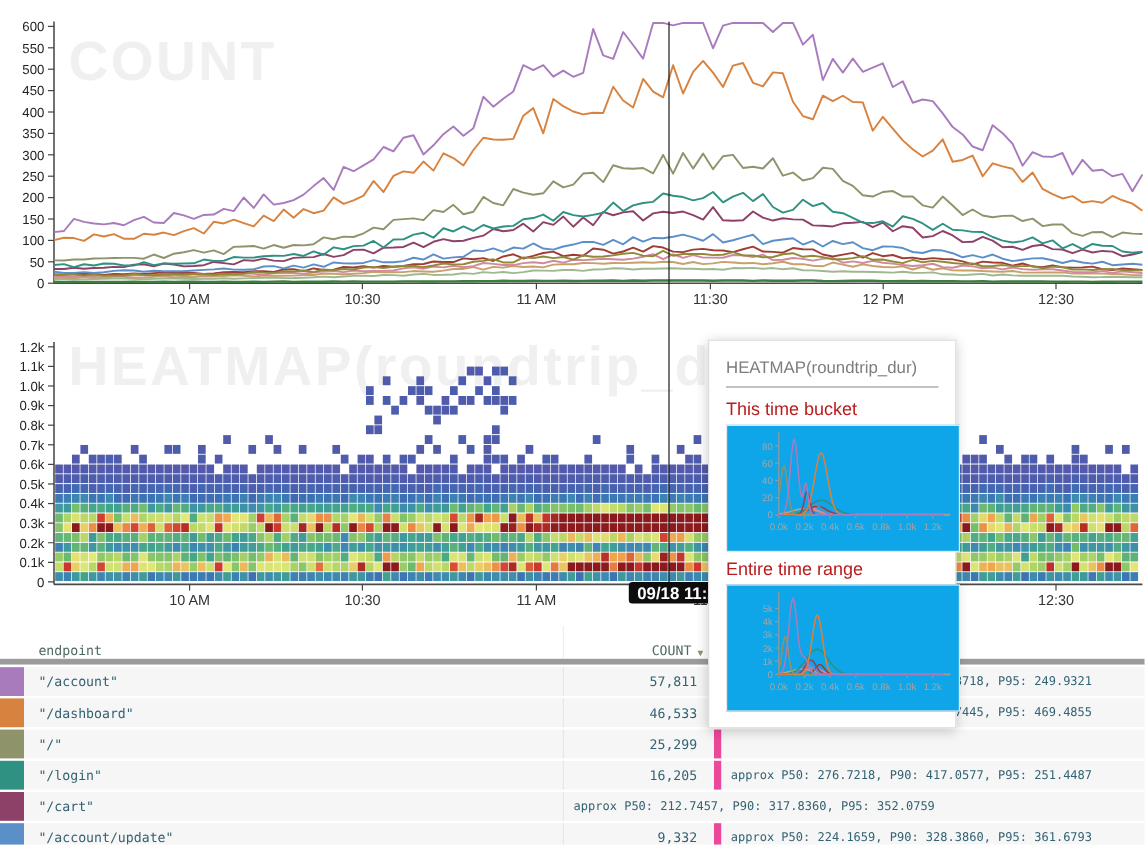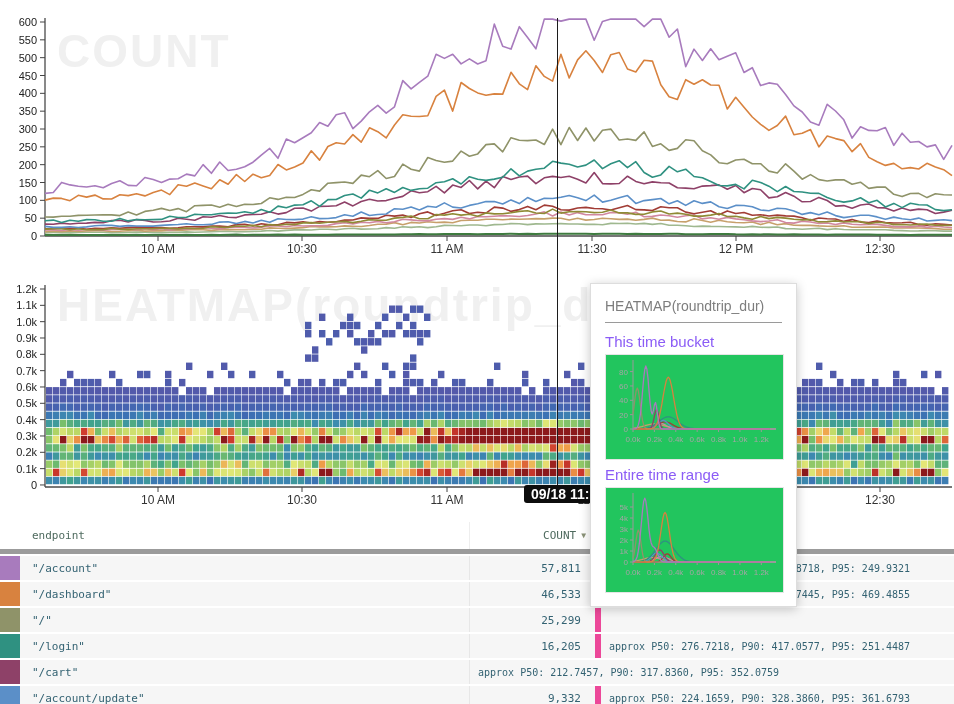--- a/index.html
+++ b/index.html
@@ -10,37 +10,37 @@
   #gfx{position:absolute;left:0;top:0;z-index:1;}
   #crosshair{position:absolute;width:1px;background:#1c1c1c;z-index:6;}
   #crosshair-label{position:absolute;z-index:7;background:#0d0d0d;color:#fff;
     font-size:14px;font-weight:bold;border-radius:3px;padding:1px 7px;white-space:nowrap;}
   
   #popup{position:absolute;left:590px;top:283px;width:207px;height:324px;background:#fff;
     border:1px solid #ddd;box-shadow:0 2px 10px rgba(0,0,0,.22);z-index:20;
     box-sizing:border-box;padding:12px 14px;}
   #popup .ptitle{font-size:14px;color:#7d7d7d;margin-top:2px;}
   #popup .phr{border:none;border-top:1px solid #9a9a9a;margin:8px 0 10px 0;}
-  #popup .psec{font-size:15px;color:#8b5cf6;margin:6px 0 4px 0;}
-  .mini-box{width:177px;height:104px;border:1px solid #e5e5e5;background:#22c55e;}
+  #popup .psec{font-size:15px;color:#b91c1c;margin:6px 0 4px 0;}
+  .mini-box{width:177px;height:104px;border:1px solid #e5e5e5;background:#0ea5e9;padding-left:16px;}
   
   #table{position:absolute;left:0;top:514px;width:954px;z-index:5;background:#fff;
          font-family:"DejaVu Sans Mono","Liberation Mono",monospace;}
   .trow{display:flex;align-items:center;height:24px;background:#f6f6f6;border-top:2px solid #fff;}
   .trow.thead{background:#fff;height:27px;border-top:none;margin-top:8px;}
   .sw{width:20px;align-self:stretch;flex:none;}
   .c-endpoint{flex:none;width:450px;box-sizing:border-box;padding-left:12px;
     border-right:1px solid #e7e7e7;align-self:stretch;display:flex;align-items:center;
     font-size:11px;color:#336272;white-space:nowrap;overflow:hidden;}
   .c-count{flex:none;width:131px;box-sizing:border-box;padding-right:14px;
     border-right:6px solid #ec4899;align-self:stretch;display:flex;align-items:center;
     justify-content:flex-end;font-size:11px;color:#336272;}
   .c-metrics{flex:1;box-sizing:border-box;padding-left:8px;font-size:10px;color:#336272;
     white-space:nowrap;overflow:hidden;align-self:stretch;display:flex;align-items:center;}
-  .thead .c-endpoint,.thead .c-count{color:#4e6a5e;font-size:11px;border-right:1px solid #eee;}
+  .thead .c-endpoint,.thead .c-count{color:#4e6a5e;font-size:11px;border-right:1px solid #eee;align-items:flex-end;}
   .thead .sorticon{font-size:8px;color:#8a9277;margin-left:5px;}
   #hband{height:5px;background:#9b9b9b;}
   svg text{font-family:"Liberation Sans",sans-serif;}
 </style>
 </head>
 <body>
 
 <div id="app">
   <div class="watermark" style="left:57px;top:24px;">COUNT</div>
   <div class="watermark" style="left:57px;top:278px;">HEATMAP(roundtrip_dur)</div>

